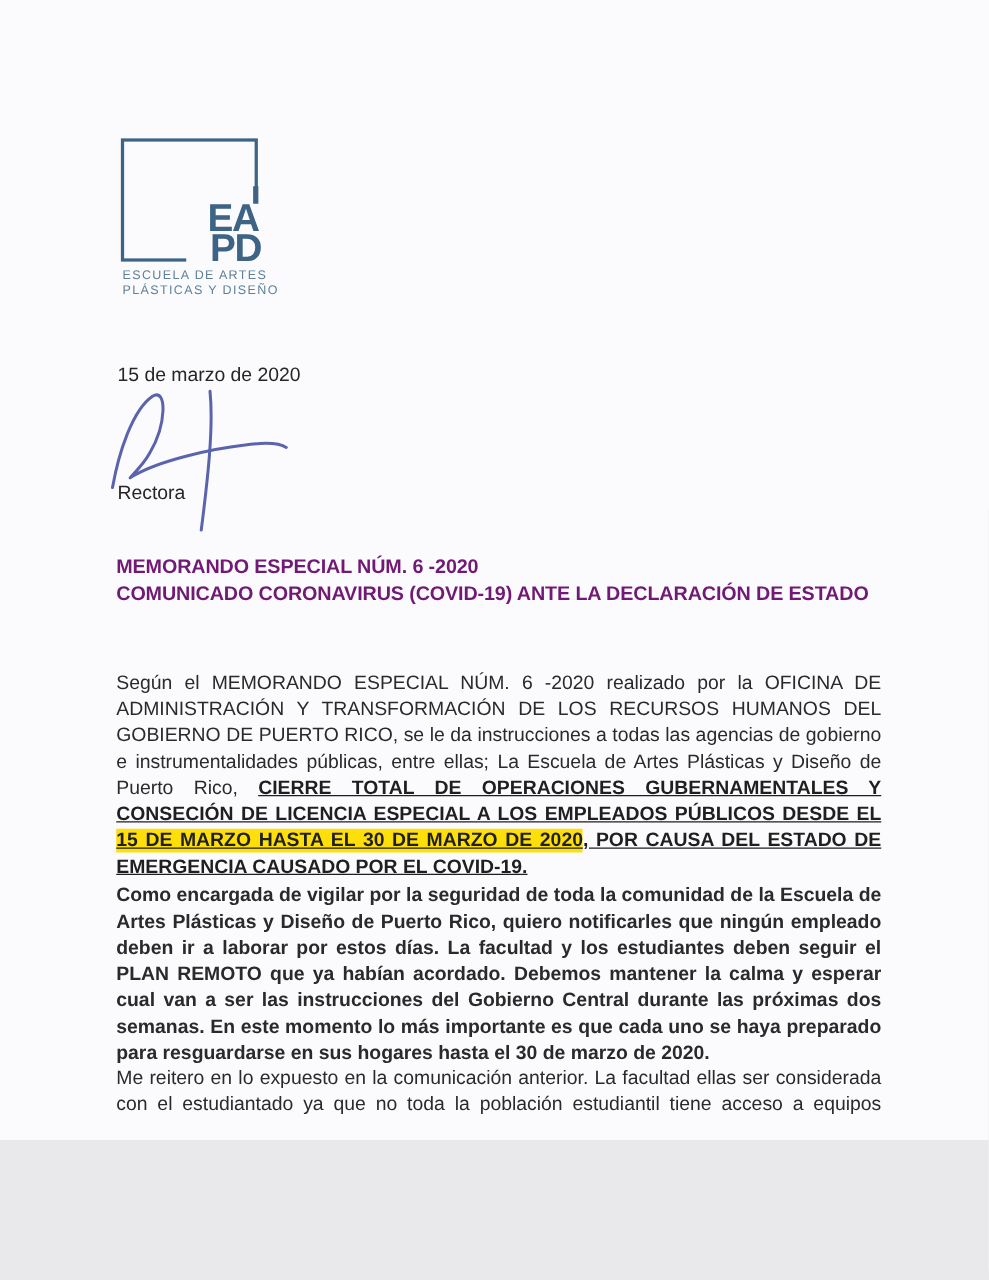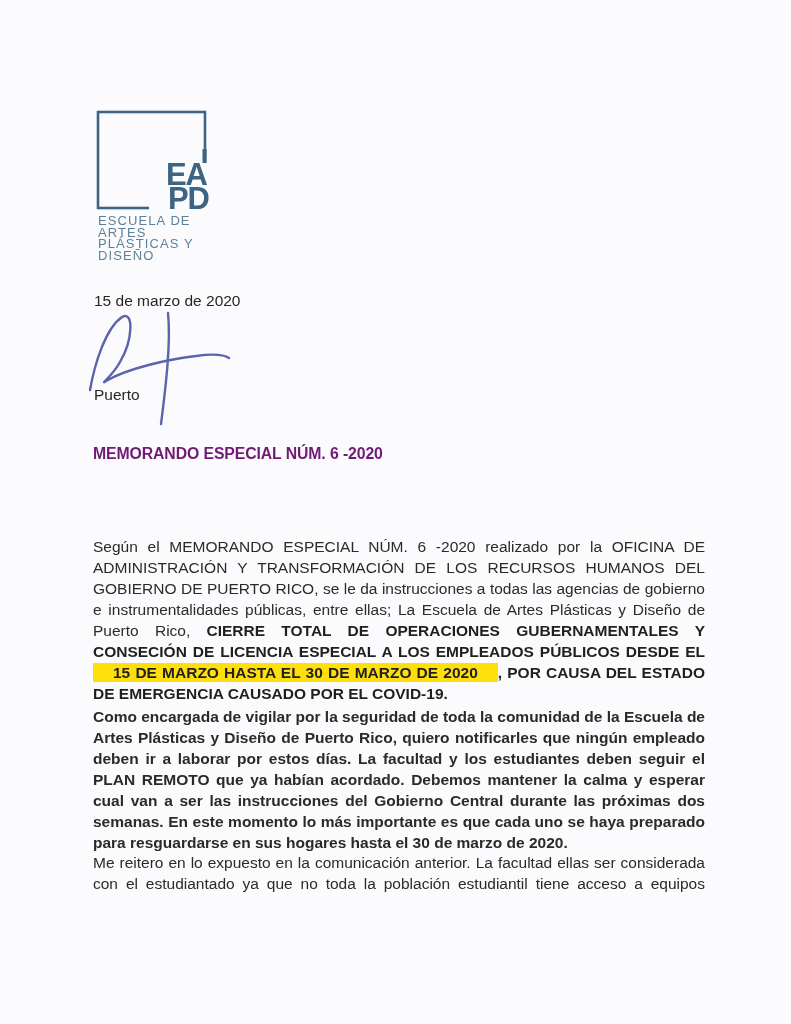--- a/index.html
+++ b/index.html
@@ -3,33 +3,33 @@
 <meta charset="utf-8">
 <style>
   html, body { margin: 0; padding: 0; }
   body {
     width: 791px; height: 1024px;
     background: #e9e9ec;
     font-family: "Liberation Sans", sans-serif;
   }
   .page {
     position: relative;
-    width: 791px; height: 1024px;
+    width: 791px; height: 912px;
     background: #fbfbfd;
     overflow: hidden;
     color: #262626;
   }
 
   
   .logo { position: absolute; left: 96px; top: 110px; width: 140px; }
   .logo svg { display: block; }
   .logo-caption {
     margin: 3px 0 0 2px;
     color: #5e8199;
-    font-size: 13px;
+    font-size: 10px;
     letter-spacing: 1.1px;
     line-height: 11.5px;
     font-weight: 400;
   }
 
   
   .date {
     position: absolute; left: 94px; top: 291px;
     font-size: 15.5px; line-height: 20px;
   }
@@ -48,24 +48,24 @@
 
   
   .para {
     position: absolute; left: 93px; width: 612px;
     font-size: 15.5px; line-height: 21px;
     text-align: justify; color: #2a2a2a;
   }
   .para1 { top: 536px; }
   .para2 { top: 706px; font-weight: bold; }
   .para3 { top: 852px; text-align-last: justify; }
-  .bold { font-weight: 700; color: #1f1f1f; }
+  .bold { font-weight: 700; color: #1f1f1f; text-decoration: underline; }
   .hl {
     background: #ffdf0a;
-    padding: 1px 20px;
+    padding: 1px 0;
     box-decoration-break: clone;
     -webkit-box-decoration-break: clone;
   }
 </style>
 </head>
 <body>
 
 <div class="page">
 
   <div class="logo">
@@ -85,25 +85,26 @@
   <div class="date">15 de marzo de 2020</div>
 
   <svg class="signature" width="160" height="130" viewBox="0 0 160 130">
     <g fill="none" stroke="#4d57a5" stroke-width="2.4" stroke-linecap="round" opacity="0.92">
       <path d="M 8 90 C 13 62 24 28 40 17 C 52 10 51 40 38 62 C 31 75 17 86 24 81 C 46 68 88 59 114 56 C 128 54 141 54 147 58"></path>
       <path d="M 86 13 C 89 42 84 85 79 124"></path>
     </g>
   </svg>
 
   <div class="signer">
-    <div>Puerto</div>
+    <div>Rectora</div>
   </div>
 
   <div class="subject">
     <div>MEMORANDO ESPECIAL NÚM. 6 -2020</div>
+    <div>COMUNICADO CORONAVIRUS (COVID-19) ANTE LA DECLARACIÓN DE ESTADO</div>
   </div>
 
   <div class="para para1"><span>Según el MEMORANDO ESPECIAL NÚM. 6 -2020 realizado por la OFICINA DE ADMINISTRACIÓN Y TRANSFORMACIÓN DE LOS RECURSOS HUMANOS DEL GOBIERNO DE PUERTO RICO, se le da instrucciones a todas las agencias de gobierno e instrumentalidades públicas, entre ellas; La Escuela de Artes Plásticas y Diseño de Puerto Rico, </span><span class="bold">CIERRE TOTAL DE OPERACIONES GUBERNAMENTALES Y CONSECIÓN DE LICENCIA ESPECIAL A LOS EMPLEADOS PÚBLICOS DESDE EL </span><span class="bold hl">15 DE MARZO HASTA EL 30 DE MARZO DE 2020</span><span class="bold">, POR CAUSA DEL ESTADO DE EMERGENCIA CAUSADO POR EL COVID-19.</span></div>
 
   <div class="para para2">Como encargada de vigilar por la seguridad de toda la comunidad de la Escuela de Artes Plásticas y Diseño de Puerto Rico, quiero notificarles que ningún empleado deben ir a laborar por estos días. La facultad y los estudiantes deben seguir el PLAN REMOTO que ya habían acordado. Debemos mantener la calma y esperar cual van a ser las instrucciones del Gobierno Central durante las próximas dos semanas. En este momento lo más importante es que cada uno se haya preparado para resguardarse en sus hogares hasta el 30 de marzo de 2020.</div>
 
   <div class="para para3">Me reitero en lo expuesto en la comunicación anterior. La facultad ellas ser considerada con el estudiantado ya que no toda la población estudiantil tiene acceso a equipos</div>
 
 </div>
 

